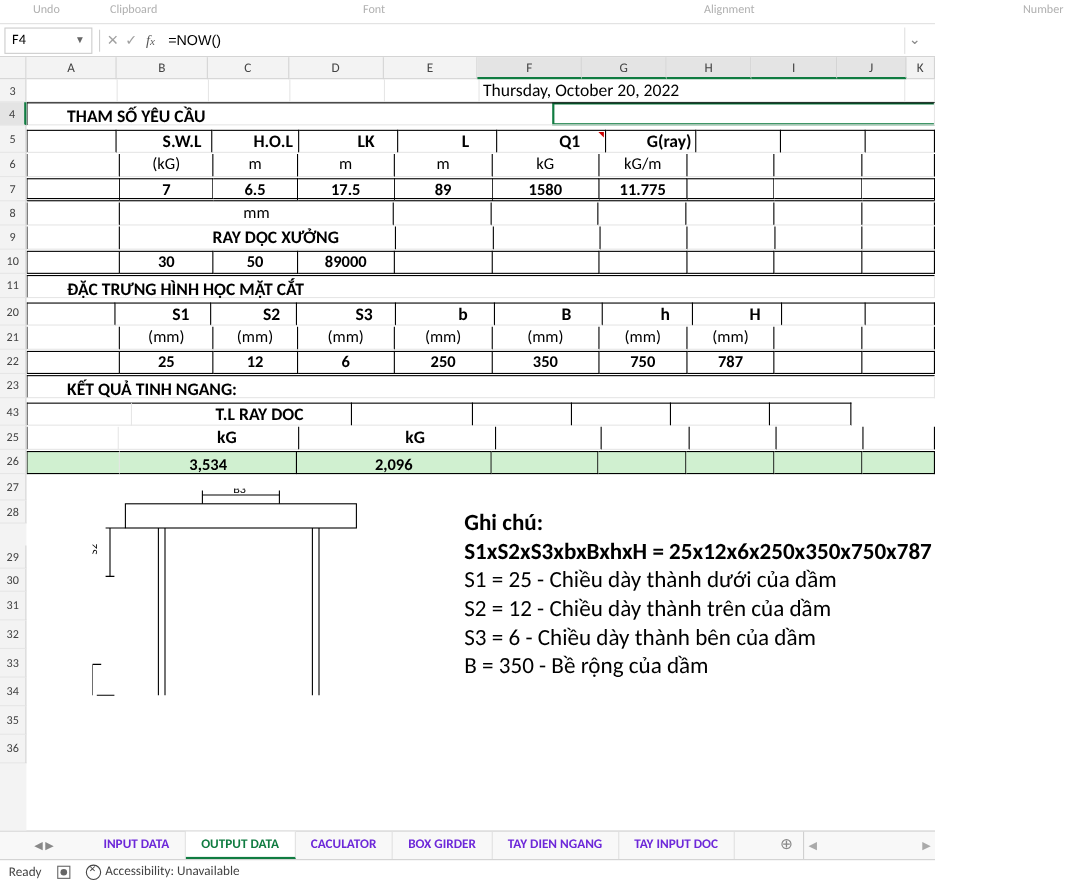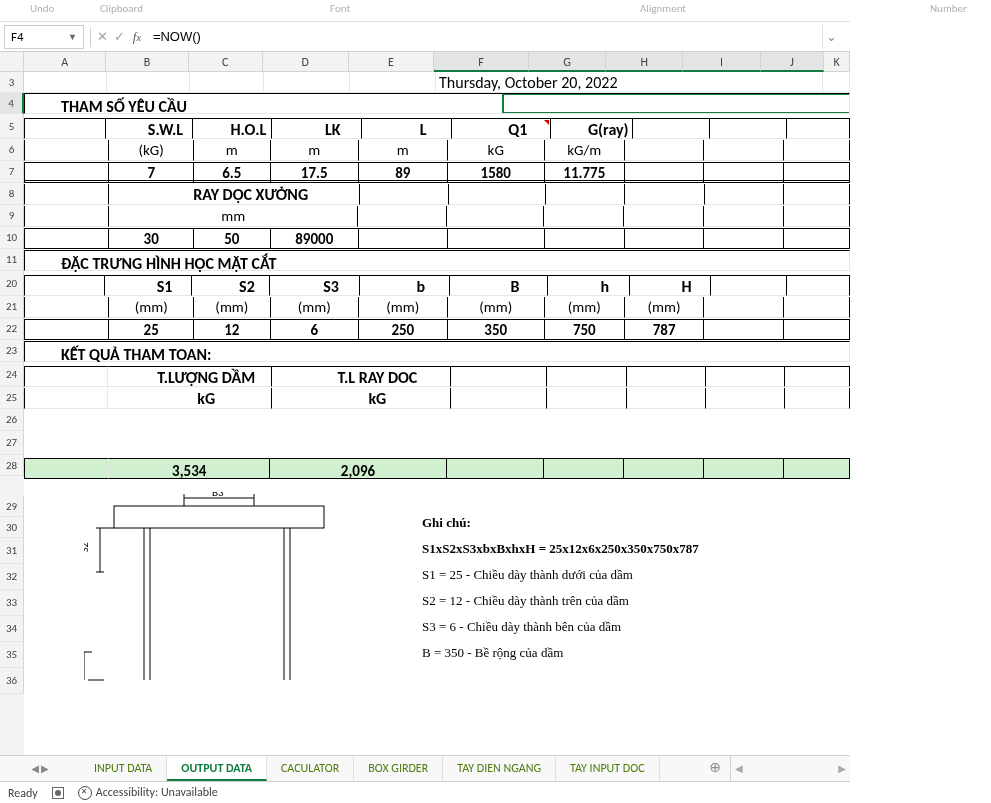--- a/index.html
+++ b/index.html
@@ -174,23 +174,22 @@
   left: 70px;
   bottom: 40px;
   width: 260px;
   height: 190px;
 }
 
 .notes {
   position: absolute;
   left: 398px;
   bottom: 30px;
-  font-size: 13px;
+  font-size: 21px;
   line-height: 26px;
-  font-family: Liberation Serif, serif;
 }
 .notes .b { font-weight: bold; }
 
 
 .tabstrip {
   height: 26px;
   border-top: 1px solid #d0d0d0;
   display: flex;
   align-items: stretch;
   font-size: 12px;
@@ -200,23 +199,24 @@
   width: 80px;
   display: flex;
   align-items: center;
   justify-content: space-around;
   color: #888;
   font-size: 10px;
 }
 .tab {
   padding: 0 14px;
   line-height: 24px;
-  color: #4d7c0f;
+  color: #6d28d9;
   border-right: 1px solid #e0e0e0;
   cursor: pointer;
+  font-weight: bold;
 }
 .tab.active {
   color: #107c41;
   font-weight: bold;
   border-bottom: 2px solid #107c41;
   background: #fff;
 }
 .tab-add {
   width: 30px;
   text-align: center;
@@ -306,21 +306,21 @@
         <div class="rh" style="height: 22px; line-height: 22px;">6</div>
         <div class="rh" style="height: 22px; line-height: 22px;">7</div>
         <div class="rh" style="height: 22px; line-height: 22px;">8</div>
         <div class="rh" style="height: 22px; line-height: 22px;">9</div>
         <div class="rh" style="height: 22px; line-height: 22px;">10</div>
         <div class="rh" style="height: 22px; line-height: 22px;">11</div>
         <div class="rh" style="height: 25px; line-height: 25px;">20</div>
         <div class="rh" style="height: 22px; line-height: 22px;">21</div>
         <div class="rh" style="height: 22px; line-height: 22px;">22</div>
         <div class="rh" style="height: 22px; line-height: 22px;">23</div>
-        <div class="rh" style="height: 25px; line-height: 25px;">24</div>
+        <div class="rh" style="height: 25px; line-height: 25px;">43</div>
         <div class="rh" style="height: 22px; line-height: 22px;">25</div>
         <div class="rh" style="height: 22px; line-height: 22px;">26</div>
         <div class="rh" style="height: 24px; line-height: 24px;">27</div>
         <div class="rh" style="height: 21px; line-height: 21px;">28</div>
         <div class="rh" style="height: 21px; line-height: 21px; margin-top: 20px;">29</div>
         <div class="rh" style="height: 21px; line-height: 21px;">30</div>
         <div class="rh" style="height: 26px; line-height: 26px;">31</div>
         <div class="rh" style="height: 26px; line-height: 26px;">32</div>
         <div class="rh" style="height: 26px; line-height: 26px;">33</div>
         <div class="rh" style="height: 26px; line-height: 26px;">34</div>
@@ -383,32 +383,32 @@
         <div class="cell cE bt br dbl val-cell ctr">89</div>
         <div class="cell cF bt br dbl val-cell ctr">1580</div>
         <div class="cell cG bt br dbl val-cell ctr">11.775</div>
         <div class="cell cH bt br dbl"></div>
           <div class="cell cI bt br dbl"></div>
           <div class="cell cJ bt br dbl"></div>
       </div>
 
       <div class="row" style="height:22px;">
         <div class="cell cA bl br"></div>
-        <div class="cell hdr-cell ctr br" style="width:282px;">RAY DỌC XƯỞNG</div>
+        <div class="cell ctr br" style="width:282px;">mm</div>
         <div class="cell cE br"></div>
           <div class="cell cF br"></div>
           <div class="cell cG br"></div>
         <div class="cell cH br"></div>
           <div class="cell cI br"></div>
           <div class="cell cJ br"></div>
       </div>
 
       <div class="row" style="height:22px;">
         <div class="cell cA bl br"></div>
-        <div class="cell ctr br" style="width:282px;">mm</div>
+        <div class="cell hdr-cell ctr br" style="width:282px;">RAY DỌC XƯỞNG</div>
         <div class="cell cE br"></div>
           <div class="cell cF br"></div>
           <div class="cell cG br"></div>
         <div class="cell cH br"></div>
           <div class="cell cI br"></div>
           <div class="cell cJ br"></div>
       </div>
 
       <div class="row" style="height:22px;">
         <div class="cell cA bl bt br bb"></div>
@@ -460,46 +460,45 @@
         <div class="cell cD bt br bb val-cell ctr">6</div>
         <div class="cell cE bt br bb val-cell ctr">250</div>
         <div class="cell cF bt br bb val-cell ctr">350</div>
         <div class="cell cG bt br bb val-cell ctr">750</div>
         <div class="cell cH bt br bb val-cell ctr">787</div>
         <div class="cell cI bt br bb"></div>
           <div class="cell cJ bt br bb"></div>
       </div>
 
       <div class="row" style="height:25px;">
-        <div class="cell bl bt hdr-cell" style="width:932px; line-height:25px;"><span>KẾT QUẢ THAM TOAN:</span></div>
+        <div class="cell bl bt hdr-cell" style="width:932px; line-height:25px;"><span>KẾT QUẢ TINH NGANG:</span></div>
       </div>
 
       <div class="row" style="height:22px;">
         <div class="cell cA bt bl"></div>
-        <div class="cell bt br hdr-cell ctr" style="width:182px;">T.LƯỢNG DẦM</div>
         <div class="cell bt br hdr-cell ctr" style="width:200px;">T.L RAY DOC</div>
         <div class="cell cF bt br"></div>
           <div class="cell cG bt br"></div>
         <div class="cell cH bt br"></div>
           <div class="cell cI bt br"></div>
           <div class="cell cJ bt br"></div>
       </div>
 
       <div class="row" style="height:22px;">
         <div class="cell cA bl"></div>
         <div class="cell br hdr-cell ctr" style="width:182px;">kG</div>
         <div class="cell br hdr-cell ctr" style="width:200px;">kG</div>
         <div class="cell cF br"></div>
           <div class="cell cG br"></div>
         <div class="cell cH br"></div>
           <div class="cell cI br"></div>
           <div class="cell cJ br"></div>
       </div>
 
-      <div class="row" style="height:24px;margin-top:48px;">
+      <div class="row" style="height:24px;">
         <div class="cell cA bl bt bb grn"></div>
         <div class="cell br bt bb grn val-cell ctr" style="width:182px; line-height:24px;">3,534</div>
         <div class="cell br bt bb grn val-cell ctr" style="width:200px; line-height:24px;">2,096</div>
         <div class="cell cF bt br bb grn"></div>
           <div class="cell cG bt br bb grn"></div>
         <div class="cell cH bt br bb grn"></div>
           <div class="cell cI bt br bb grn"></div>
           <div class="cell cJ bt br bb grn"></div>
       </div>
 

